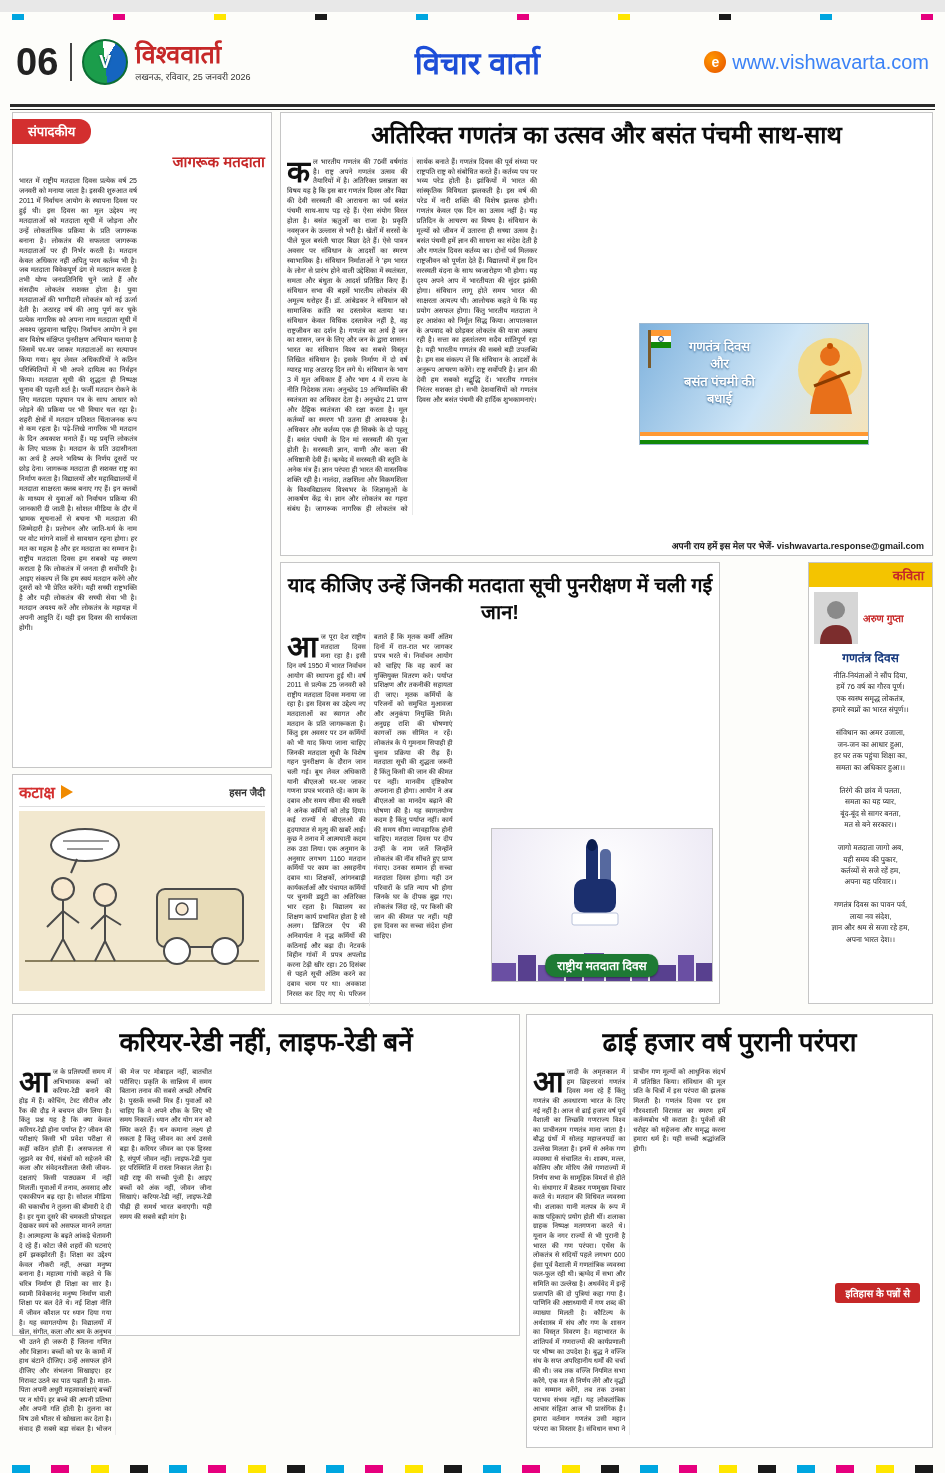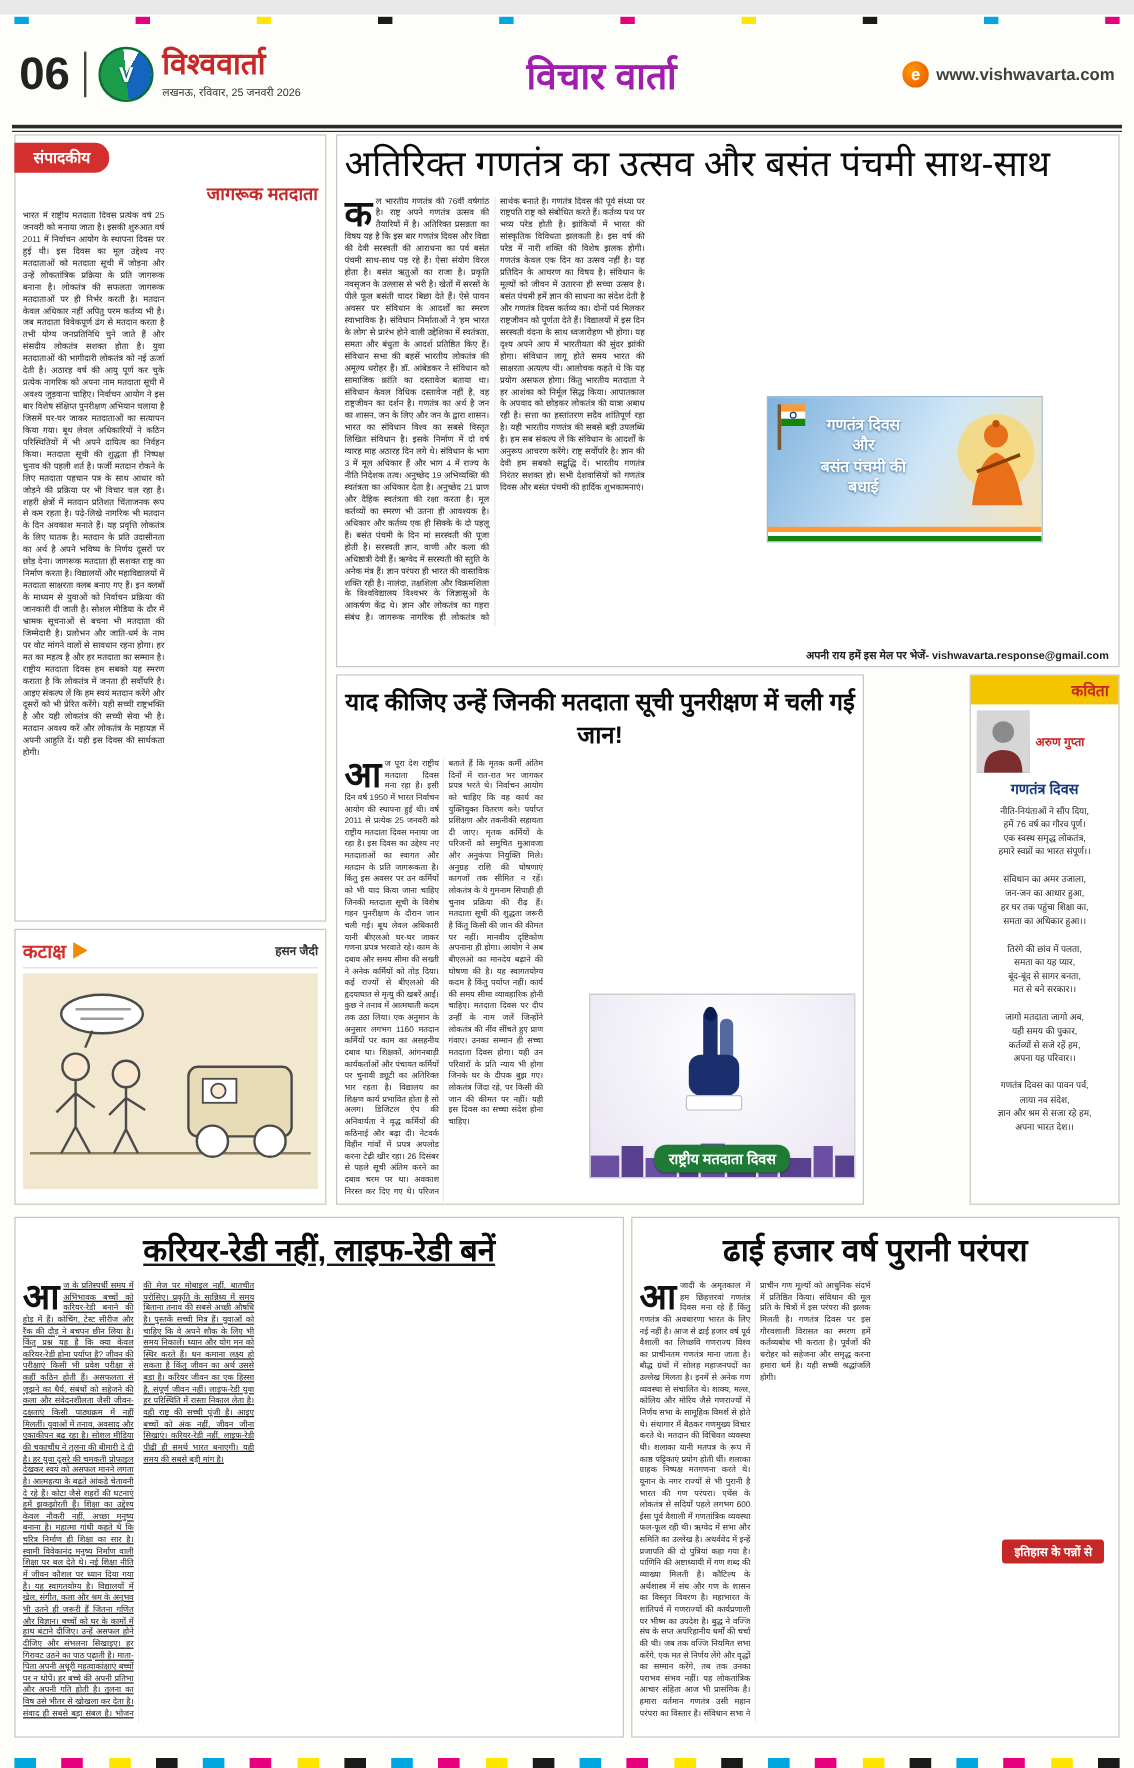--- a/index.html
+++ b/index.html
@@ -14,25 +14,25 @@
   
   .header{position:absolute;top:12px;left:0;right:0;height:76px;display:flex;align-items:center;}
   .pagenum{font-size:38px;font-weight:700;color:#222;padding:0 12px 0 16px;border-right:2px solid #444;line-height:1;}
   .brandblock{display:flex;align-items:center;gap:7px;padding-left:10px;}
   .brandlogo{width:42px;height:42px;border-radius:50%;
      background:conic-gradient(from 210deg,#1b9d4b 0 40%,#ffffff 40% 50%,#1565c0 50% 90%,#1b9d4b 90%);
      border:2px solid #0d6e34;display:flex;align-items:center;justify-content:center;}
   .brandlogo span{color:#fff;font-weight:700;font-size:18px;text-shadow:0 0 2px #044;}
   .brandname{color:#c62828;font-size:25px;font-weight:700;line-height:1.05;}
   .dateline{font-size:9px;color:#333;margin-top:2px;}
-  .sectiontitle{flex:1;text-align:center;font-size:31px;font-weight:700;color:#a21caf;}
+  .sectiontitle{flex:1;text-align:center;font-size:31px;font-weight:700;color:#1d4ed8;}
   .webblock{display:flex;align-items:center;gap:6px;padding-right:16px;}
   .elogo{width:22px;height:22px;border-radius:50%;background:radial-gradient(circle at 35% 35%,#ff9800,#e65100);
      color:#fff;font-weight:700;font-size:14px;display:flex;align-items:center;justify-content:center;}
-  .website{font-size:14px;font-weight:700;color:#404040;}
+  .website{font-size:20px;font-weight:400;color:#3b82f6;}
   .headrule{position:absolute;top:92px;left:10px;right:10px;border-top:3px solid #2a2a2a;}
   .headrule2{position:absolute;top:97px;left:10px;right:10px;border-top:1px solid #2a2a2a;}
   
   .artbox{position:absolute;border:1px solid #c6c6c6;background:#fff;padding:6px;box-sizing:border-box;}
   .bodytxt{font-size:7px;line-height:1.42;text-align:justify;color:#232323;}
   .dropcap{float:left;font-size:30px;line-height:0.9;font-weight:700;padding:1px 3px 0 0;color:#111;}
   .colwrap{position:relative;overflow:hidden;}
   
   .edit-box{left:12px;top:100px;width:260px;height:656px;}
   .edit-tab{display:inline-block;background:#d32f2f;color:#fff;font-weight:700;font-size:13px;
@@ -41,21 +41,21 @@
   .edit-body{columns:2;column-gap:10px;column-rule:1px solid #e4e4e4;height:566px;column-fill:auto;overflow:hidden;}
   
   .kat-box{left:12px;top:762px;width:260px;height:230px;}
   .kat-head{display:flex;align-items:center;gap:6px;border-bottom:1px solid #ddd;padding-bottom:3px;}
   .kat-label{color:#d32f2f;font-weight:700;font-size:16px;}
   .kat-arrow{width:0;height:0;border-top:7px solid transparent;border-bottom:7px solid transparent;border-left:12px solid #f08a00;}
   .kat-artist{margin-left:auto;font-size:10px;font-weight:700;color:#333;}
   .kat-art{margin-top:4px;}
   
   .main-box{left:280px;top:100px;width:653px;height:444px;}
-  .main-headline{font-size:30px;font-weight:400;line-height:1.15;color:#0b0b0b;margin:2px 0 8px;}
+  .main-headline{font-size:24px;font-weight:700;text-align:center;line-height:1.15;color:#0b0b0b;margin:2px 0 8px;}
   .main-colwrap{height:358px;}
   .main-body{columns:5;column-gap:9px;column-rule:1px solid #e8e8e8;height:100%;column-fill:auto;}
   .authorcard{position:absolute;background:#fff;border:1px solid #bbb;padding:2px;text-align:center;}
   .photo{background:linear-gradient(#d8d8d8,#9f9f9f);display:block;}
   .authorname{display:block;font-size:7.5px;font-weight:700;color:#c62828;padding:2px 0 1px;}
   .main-author{left:104px;top:6px;width:86px;}
   .festive{position:absolute;left:352px;top:166px;width:228px;height:120px;border:1px solid #9db8d0;
      background:linear-gradient(120deg,#7fb2dd,#cfe6f7 55%,#f6e3b8);overflow:hidden;}
   .festive-text{position:absolute;left:10px;top:14px;font-size:13px;font-weight:700;color:#fff;
      text-shadow:0 1px 2px #2a5c8a;white-space:pre-line;text-align:center;line-height:1.35;}
@@ -77,21 +77,21 @@
   
   .poem-box{left:808px;top:550px;width:125px;height:442px;padding:0;}
   .poem-header{background:#f4c400;text-align:right;padding:3px 8px;font-weight:700;color:#c62828;font-size:13px;}
   .poem-authorrow{display:flex;align-items:center;gap:5px;padding:5px 5px 2px;}
   .poem-photo{width:44px;height:52px;}
   .poem-authorname{font-size:10px;font-weight:700;color:#c62828;}
   .poem-title{text-align:center;font-size:12px;font-weight:700;color:#16397e;margin:3px 0 4px;}
   .poem-body{font-size:7.4px;line-height:1.55;text-align:center;white-space:pre-line;color:#222;
      padding:0 4px;height:320px;overflow:hidden;}
   
-  .career-box{left:12px;top:1002px;width:508px;height:434px;text-decoration:underline;}
+  .career-box{left:12px;top:1002px;width:508px;height:322px;}
   .career-headline{font-size:26px;font-weight:800;text-align:center;color:#0b0b0b;margin:2px 0 8px;}
   .career-colwrap{height:368px;}
   .career-body{columns:5;column-gap:8px;column-rule:1px solid #eaeaea;height:100%;column-fill:auto;font-size:6.8px;}
   .career-author{left:86px;top:4px;width:76px;}
   .trad-box{left:526px;top:1002px;width:407px;height:434px;}
   .trad-headline{font-size:26px;font-weight:800;text-align:center;color:#0b0b0b;margin:2px 0 8px;}
   .trad-colwrap{height:368px;}
   .trad-body{columns:4;column-gap:8px;column-rule:1px solid #eaeaea;height:100%;column-fill:auto;font-size:6.8px;}
   .trad-author{left:150px;top:4px;width:72px;}
   .history-label{position:absolute;right:6px;top:216px;background:#c62828;color:#fff;font-weight:700;

